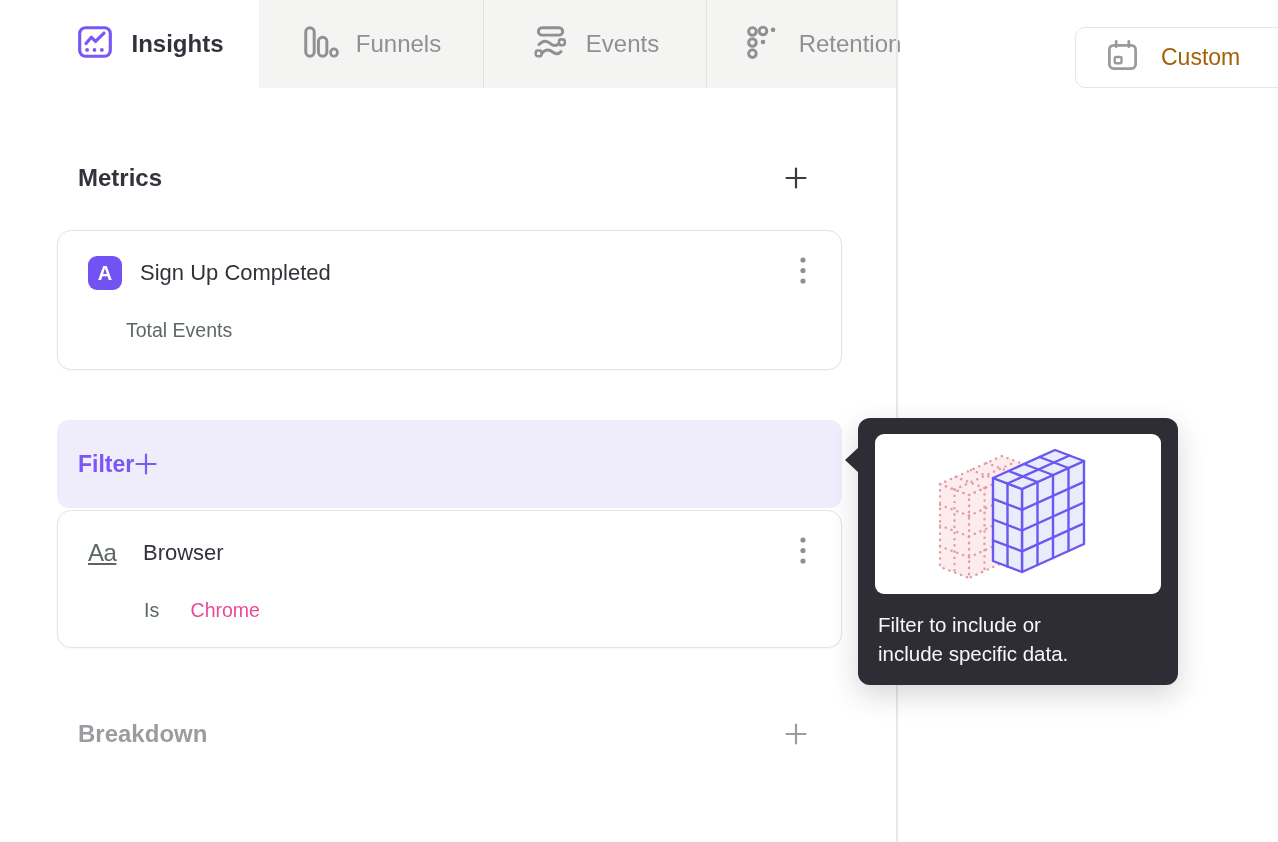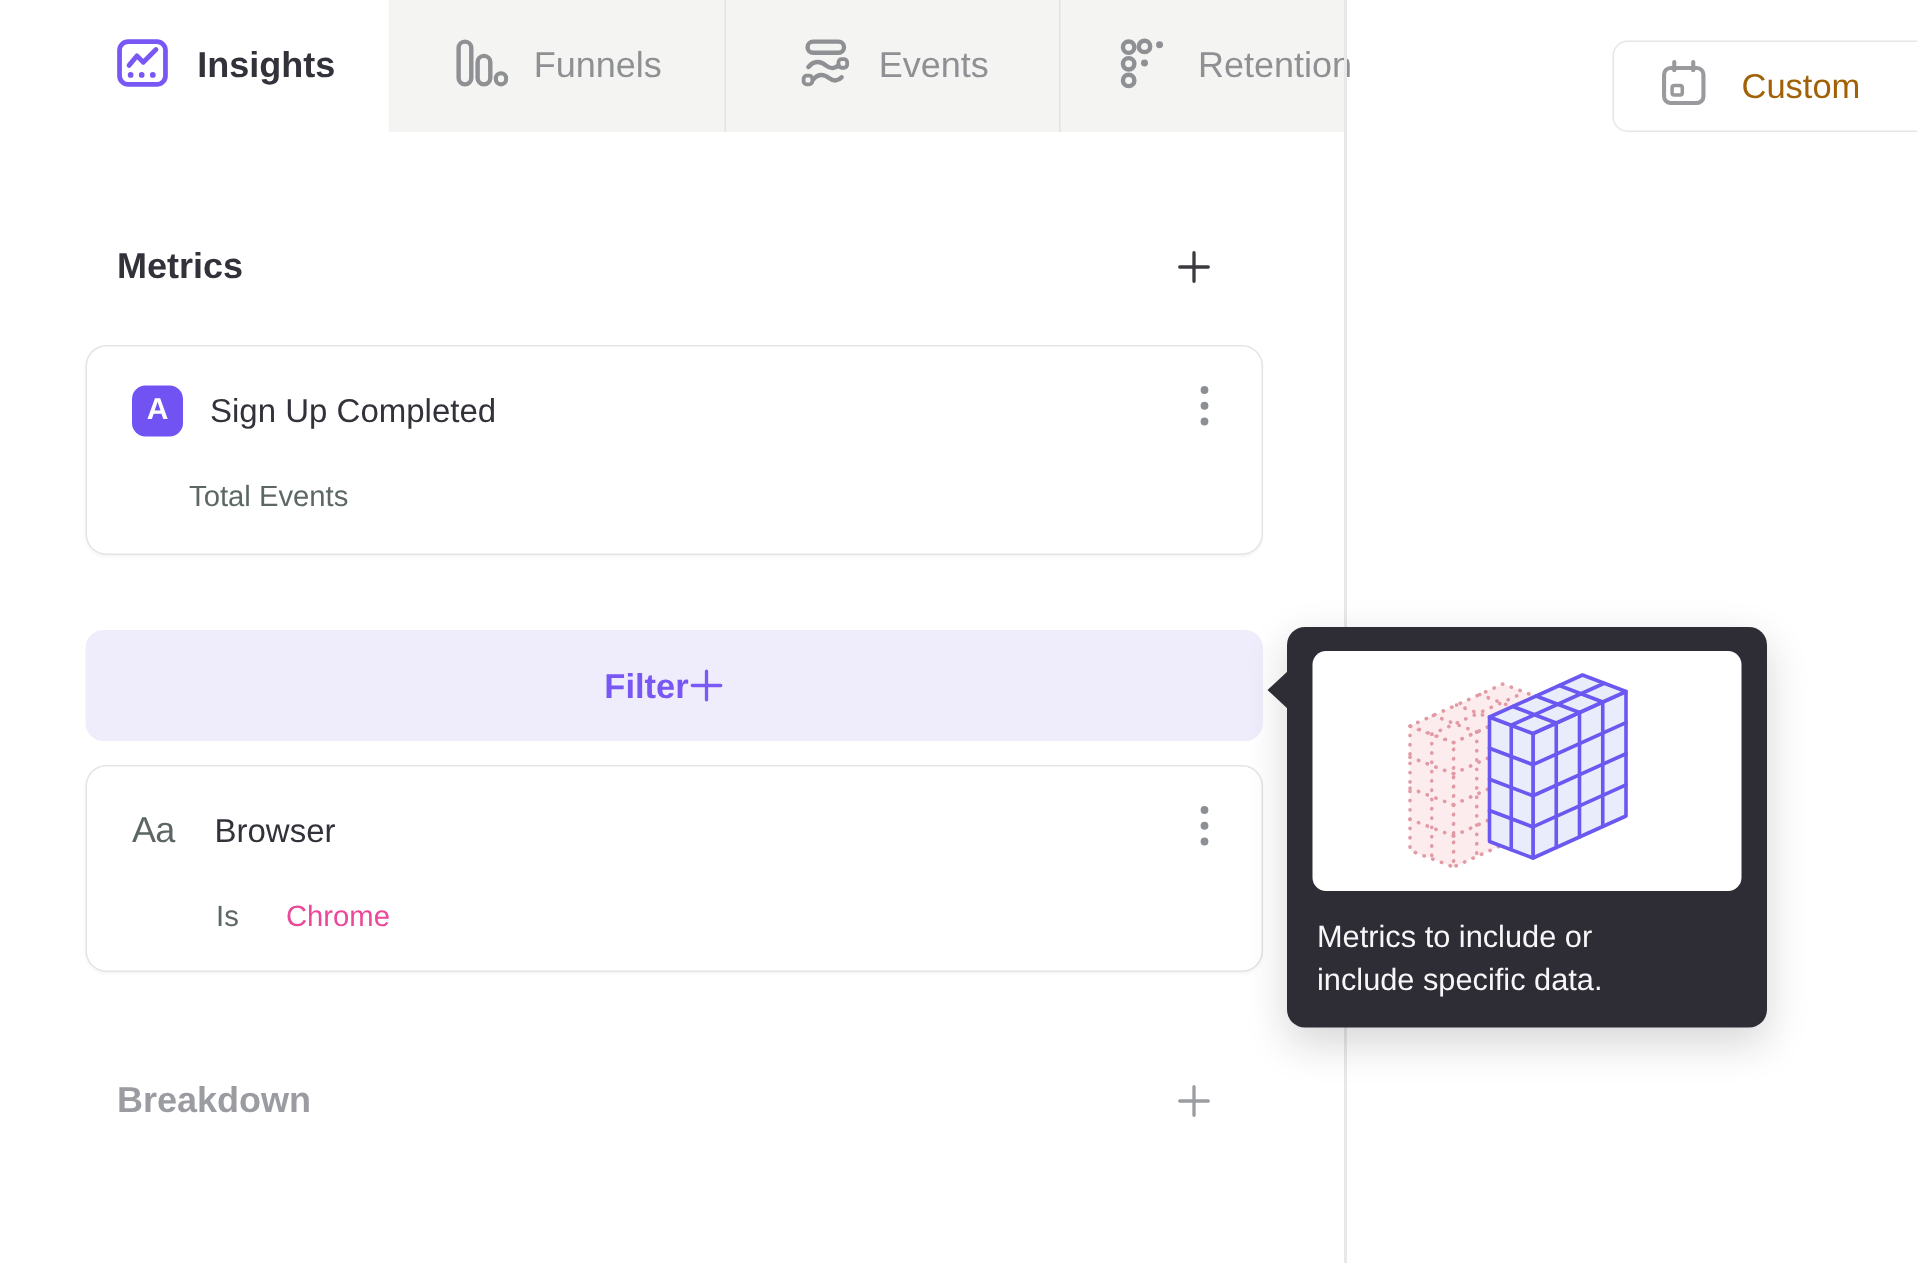--- a/index.html
+++ b/index.html
@@ -26,35 +26,35 @@
   .custom-label { font-size:23px; color:#a16207; font-weight:500; }
 
   
   .section-header { position:absolute; left:57px; width:785px; display:flex;
     align-items:center; justify-content:space-between; padding:0 34px 0 21px; }
   .metrics-header { top:154px; height:48px; }
   .metrics-header .section-title { font-size:24px; font-weight:700; color:#32323a; }
   .breakdown-header { top:706px; height:56px; }
   .breakdown-header .section-title { font-size:24px; font-weight:600; color:#9b9ca1; }
 
-  .filter-row { position:absolute; left:57px; top:420px; width:785px; height:74px;
+  .filter-row { position:absolute; left:57px; top:420px; width:785px; height:88px;
     background:#efedfc; border-radius:12px; display:flex; align-items:center;
-    justify-content:center; padding:0 34px 0 21px; }
+    justify-content:flex-start; padding:0 34px 0 21px; }
   .filter-row .section-title { font-size:23px; font-weight:600; color:#7957f5; }
 
   .card { position:absolute; left:57px; width:785px; background:#fff;
     border:1.5px solid #e4e4e7; border-radius:14px; padding:22px 30px;
     box-shadow:0 1px 2px rgba(20,20,30,0.04); }
   .card-signup { top:230px; height:140px; }
   .card-browser { top:510px; height:138px; }
   .card-head { display:flex; align-items:center; }
   .badge-a { width:34px; height:34px; border-radius:9px; background:#7152f3;
     color:#fff; font-size:20px; font-weight:700; display:flex; align-items:center;
     justify-content:center; flex:0 0 auto; }
-  .type-aa { width:37px; font-size:24px; font-weight:500; color:#5b6665; letter-spacing:-0.5px; }
+  .type-aa { width:37px; font-size:24px; font-weight:500; color:#5b6665; letter-spacing:-0.5px;text-decoration:underline; }
   .card-title { font-size:22px; font-weight:400; color:#32323a; margin-left:18px; }
   .kebab { margin-left:auto; cursor:pointer; padding:2px 4px; }
   .card-sub { margin:26px 0 0 38px; font-size:19.5px; color:#5d6864; }
   .card-browser .card-sub { margin-left:56px; }
   .sub-op { color:#5c6665; margin-right:26px; }
   .sub-val { color:#ec4899; }
   .plus-btn { cursor:pointer; display:flex; align-items:center; }
 
   
   .tooltip { position:absolute; left:858px; top:418px; width:320px; height:267px;
@@ -235,16 +235,16 @@
           <path d="M147.0 96.5 L209.0 68.5"></path>
           <path d="M147.0 96.5 L118.0 85.5"></path>
           <path d="M147.0 117.3 L209.0 89.3"></path>
           <path d="M147.0 117.3 L118.0 106.3"></path>
           <path d="M132.5 49.5 L132.5 132.5"></path>
           <path d="M132.5 49.5 L194.5 21.5"></path>
         </g>
       </svg>
   </div>
   <div class="tooltip-text">
-    <div>Metrics to include or</div>
+    <div>Filter to include or</div>
     <div>include specific data.</div>
   </div>
 </div>
 
 </body></html>

